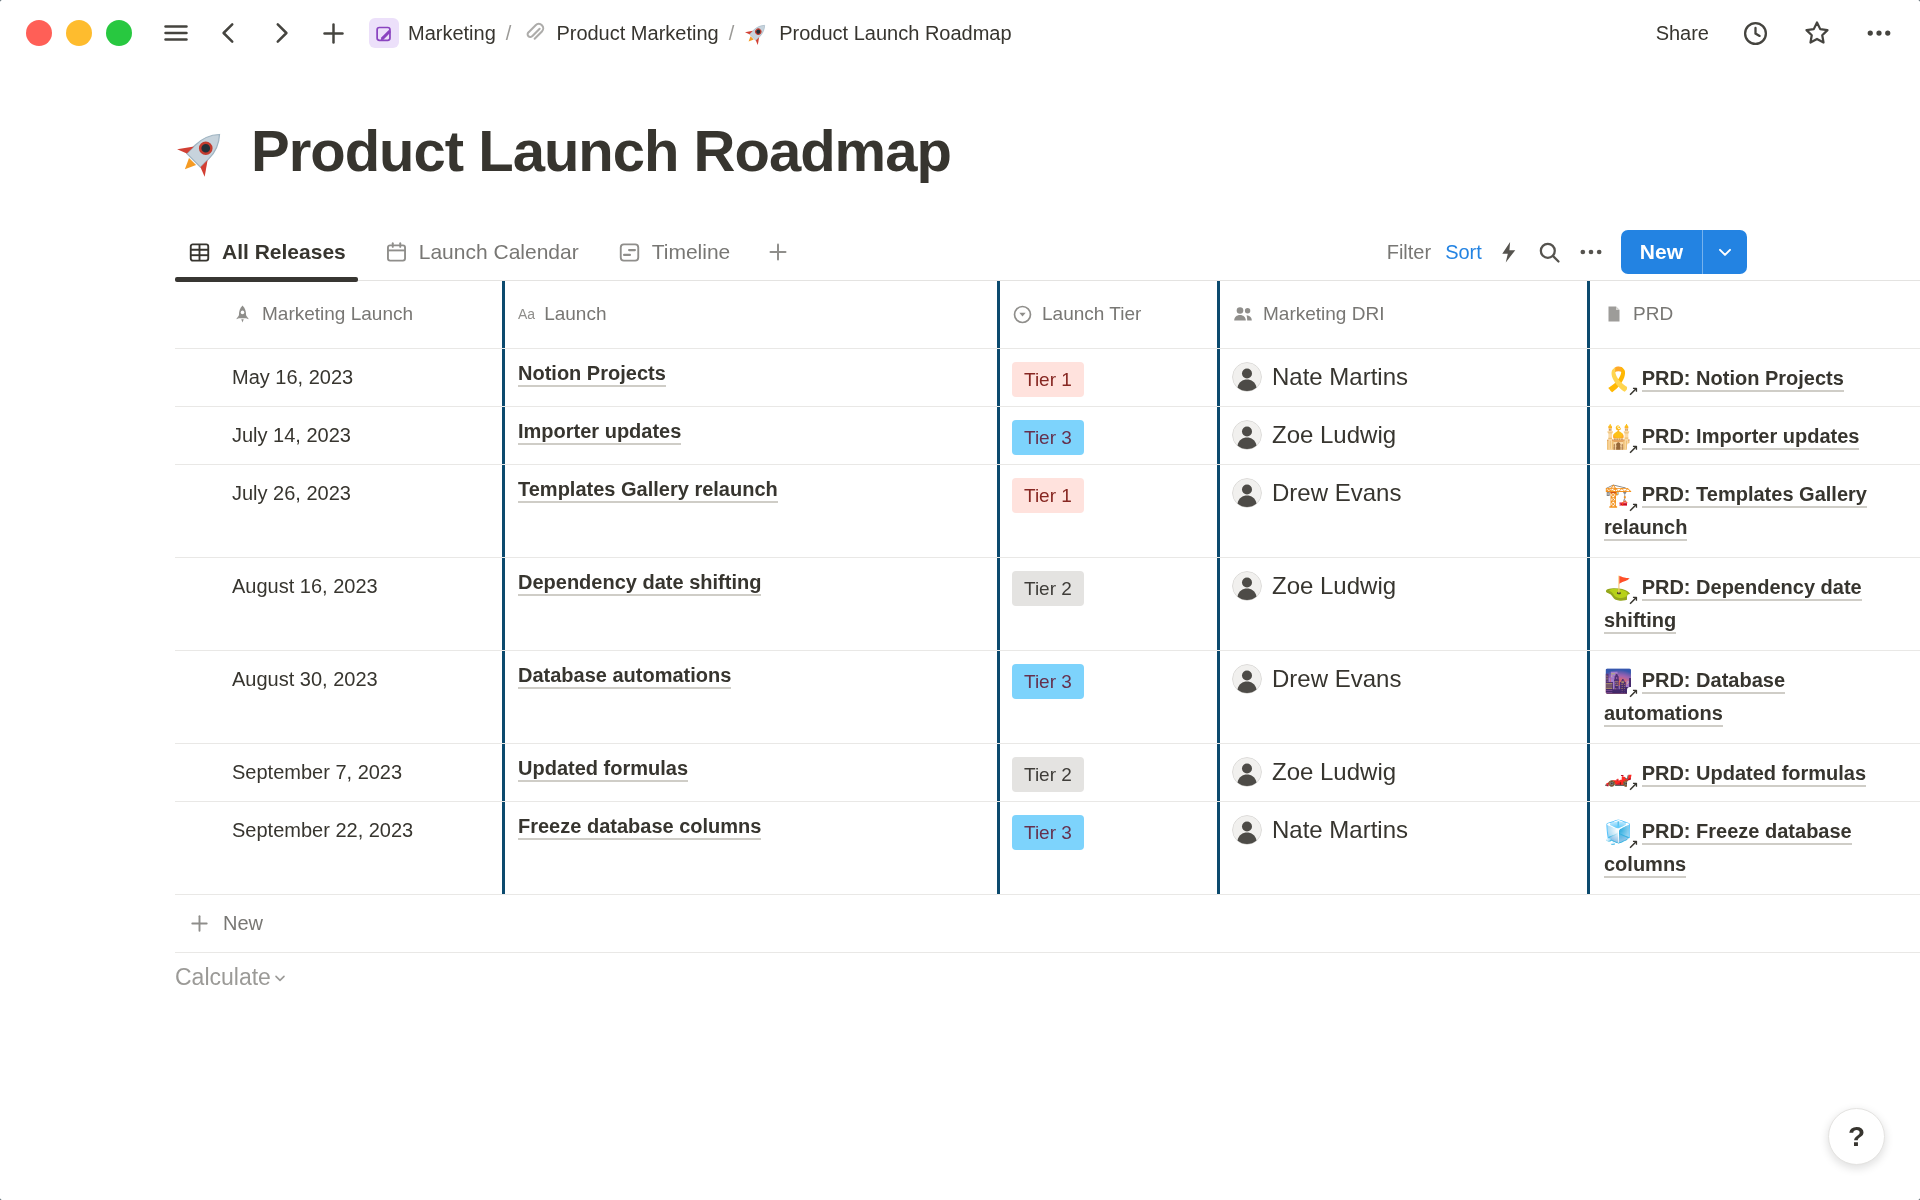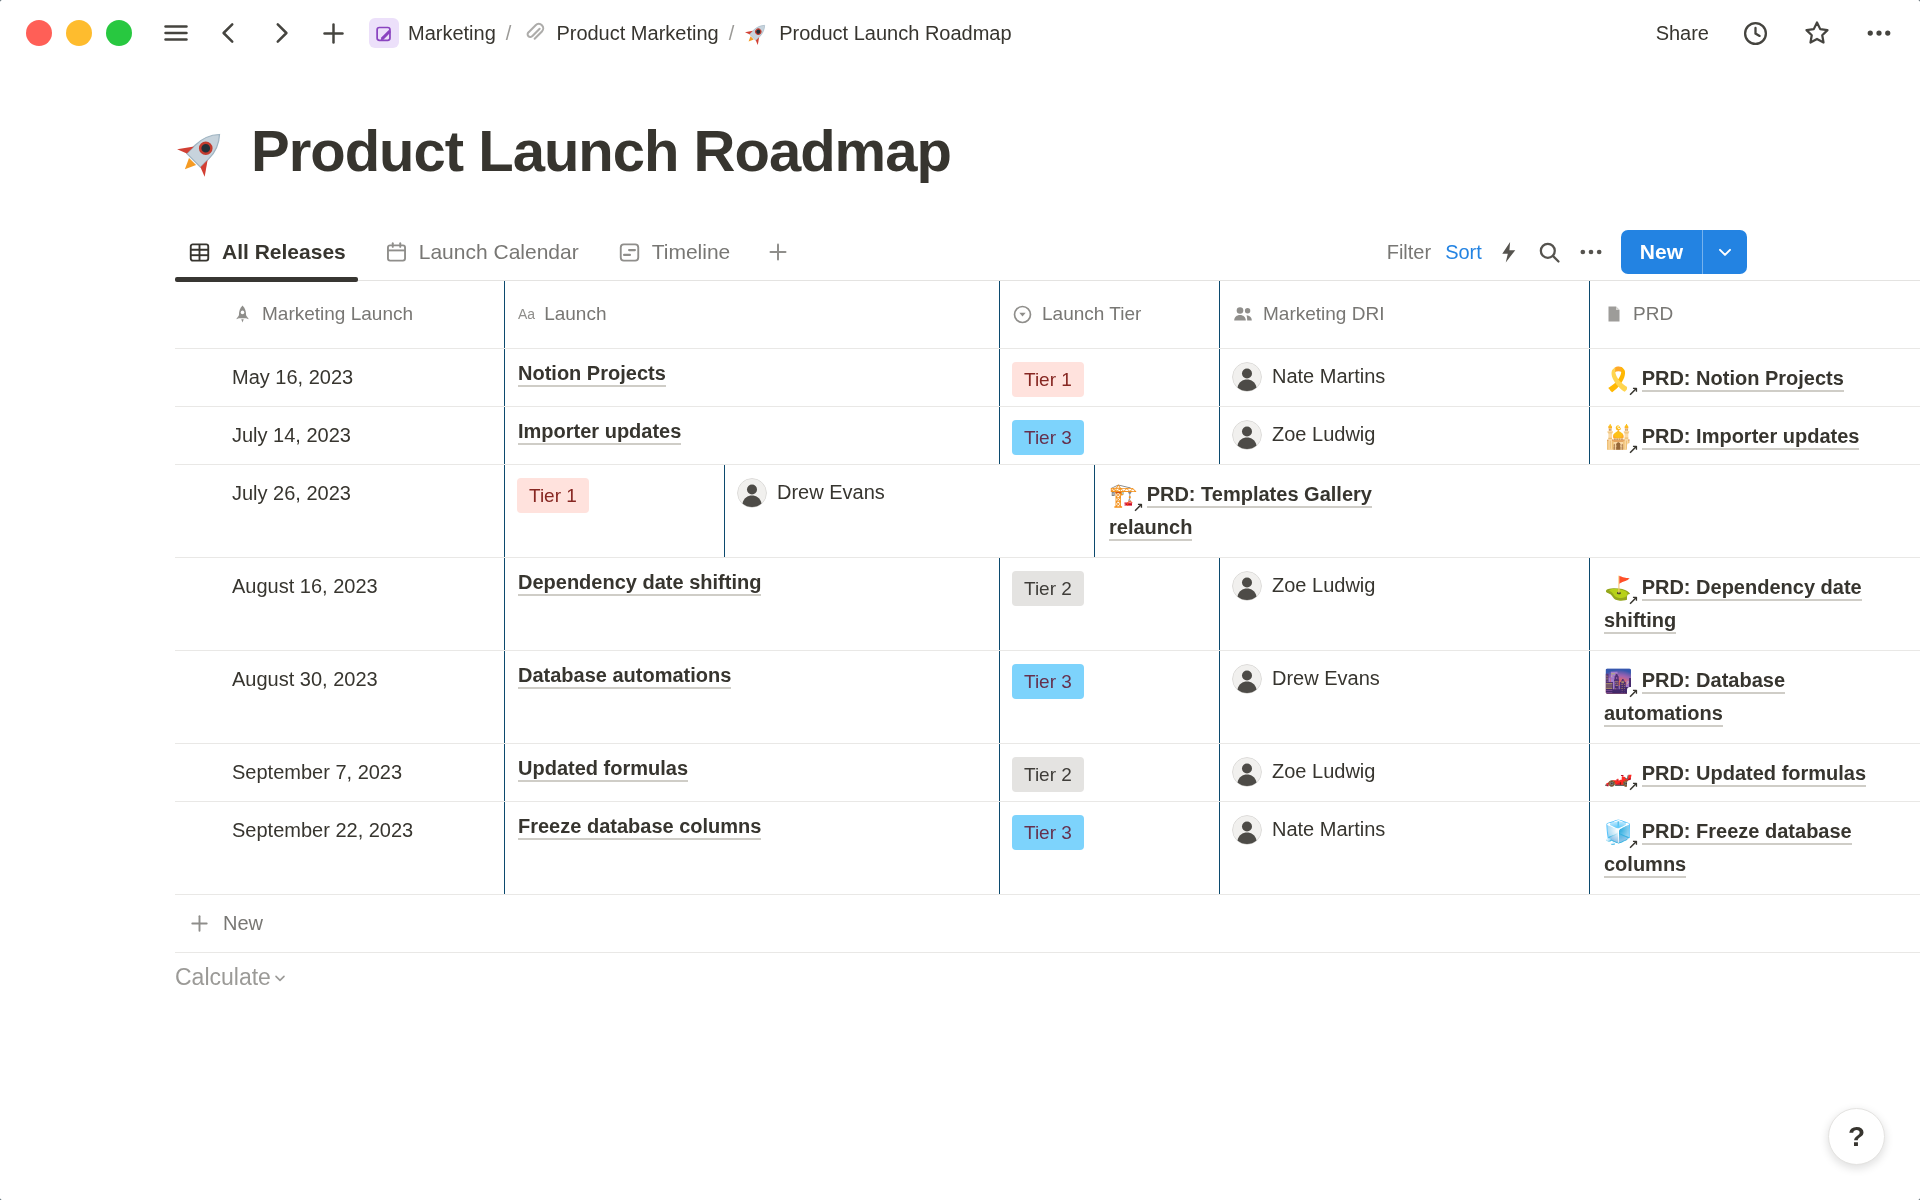--- a/index.html
+++ b/index.html
@@ -41,35 +41,35 @@
 
   
   .table{margin-left:175px;width:1755px;}
   .trow{display:flex;border-bottom:1px solid #e9e8e6;}
   .cell{flex:none;padding-top:13px;}
   .c1{width:330px;padding-left:57px;}
   .c2{width:495px;padding-left:13px;}
   .c3{width:220px;padding-left:12px;}
   .c4{width:370px;padding-left:12px;}
   .c5{width:336px;padding-left:14px;padding-right:42px;}
-  .vline{border-right:1px solid #0c4a6e;}
+  .vline{border-right:3px solid #0c4a6e;}
   .thead{height:68px;color:#787774;font-size:19px;}
   .thead .cell{display:flex;align-items:center;gap:9px;padding-top:0;cursor:pointer;}
   .r-s{min-height:58px;} .r-t{min-height:93px;}
   .date{font-size:20px;color:#37352f;line-height:30px;}
   .ulink{font-size:20px;font-weight:600;color:#37352f;border-bottom:2px solid #cfcdc7;padding-bottom:1px;cursor:pointer;}
   .prd-cell{line-height:32px;font-size:20px;}
   .prd-icon{position:relative;display:inline-block;margin-right:9px;font-size:23px;vertical-align:-2px;}
   .prd-icon .ext{position:absolute;right:-7px;bottom:-3px;font-size:13px;font-weight:700;color:#37352f;background:#fff;border-radius:3px;line-height:1;padding:0 1px;}
   .badge{display:inline-block;font-size:19px;line-height:1;padding:8px 12px;border-radius:4px;cursor:pointer;}
   .badge-red{background:#ffe2dd;color:#872722;}
   .badge-gray{background:#e4e3e1;color:#3f3d39;}
   .badge-pink{background:#7dd3fc;color:#65314e;}
   .person{display:flex;align-items:center;gap:10px;cursor:pointer;}
-  .person .nm{font-size:20px;color:#37352f;}
+  .person .nm{font-size:24px;color:#37352f;}
   .avatar{width:30px;height:30px;border-radius:50%;flex:none;}
   .newrow{height:58px;display:flex;align-items:center;gap:12px;padding-left:13px;color:#787774;font-size:20px;border-bottom:1px solid #e9e8e6;cursor:pointer;}
   .calcrow{width:330px;height:50px;display:flex;align-items:center;justify-content:flex-start;padding-right:16px;gap:1px;color:#9b9a97;font-size:23px;cursor:pointer;}
 
   
   .help{position:absolute;left:1828px;top:1108px;width:57px;height:57px;border-radius:50%;background:#fff;border:1px solid #e4e3e1;box-shadow:0 3px 10px rgba(15,15,15,.14);display:flex;align-items:center;justify-content:center;font-size:28px;font-weight:600;color:#37352f;cursor:pointer;}
   svg{display:block;}
 </style>
 </head>
 <body>
@@ -350,20 +350,21 @@
           <span class="nm">Zoe Ludwig</span>
         </span>
       </div>
       <div class="cell c5 prd-cell">
         <span class="prd-icon"><span class="emoji">🕌</span><span class="ext">↗</span></span><span class="ulink">PRD: Importer updates</span>
       </div>
     </div>
 
     <div class="trow r-t">
       <div class="cell c1 vline"><span class="date">July 26, 2023</span></div>
+      <div class="cell c2 vline"><span class="ulink">Templates Gallery relaunch</span></div>
       <div class="cell c3 vline"><span class="badge badge-red">Tier 1</span></div>
       <div class="cell c4 vline">
         <span class="person">
           <svg class="avatar" viewBox="0 0 30 30">
               <circle cx="15" cy="15" r="14.5" fill="#f1f0ee" stroke="#dcdbd9"></circle>
               <circle cx="15" cy="11.5" r="5" fill="#4d4b47"></circle>
               <path d="M5.5 25.5 c1-5.5 5.3-8 9.5-8 s8.5 2.5 9.5 8 a14.5 14.5 0 0 1 -19 0 z" fill="#4d4b47"></path>
             </svg>
           <span class="nm">Drew Evans</span>
         </span>

